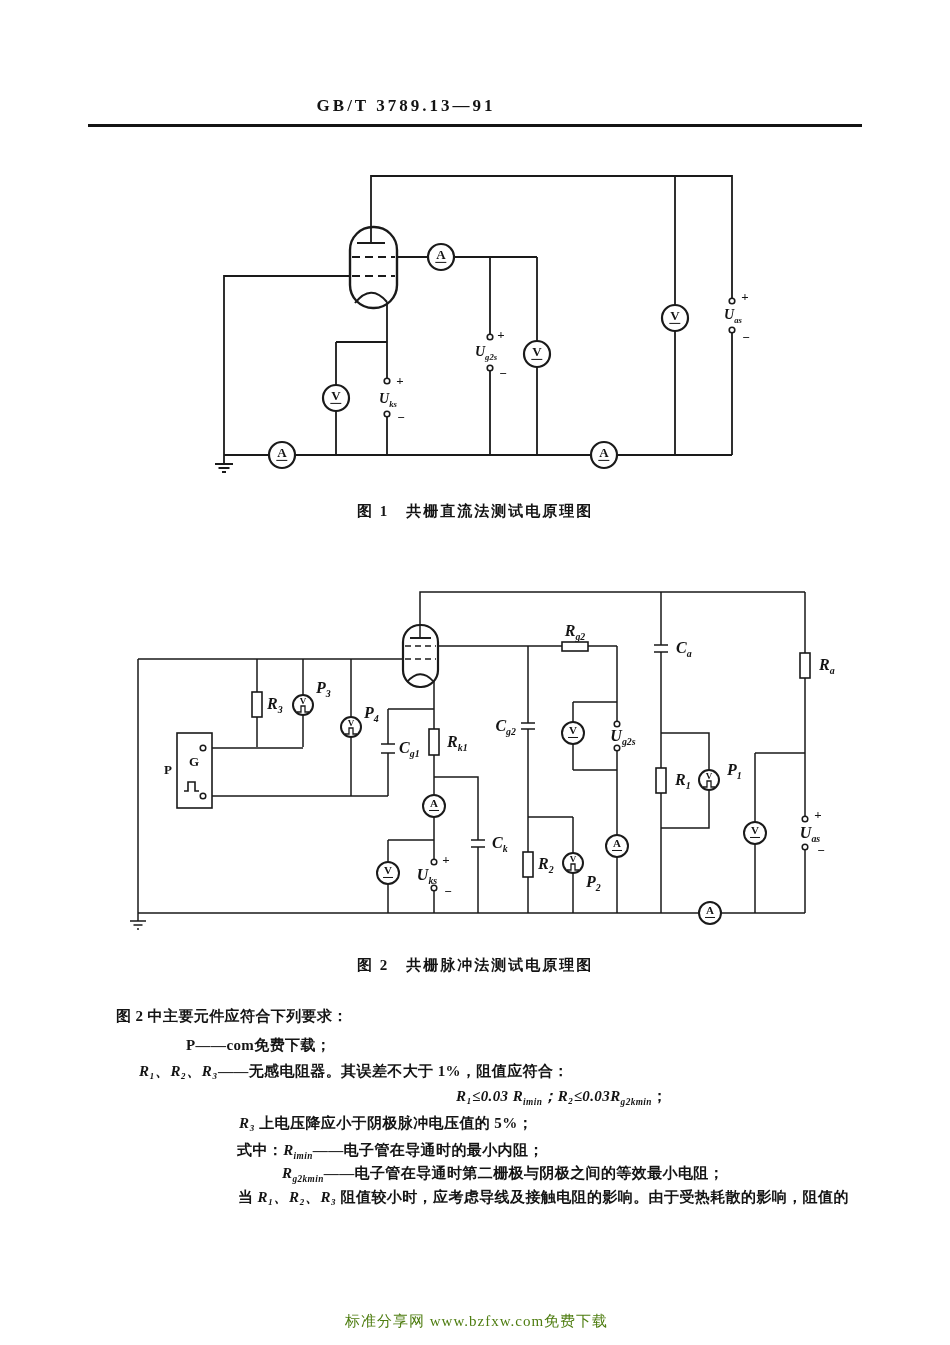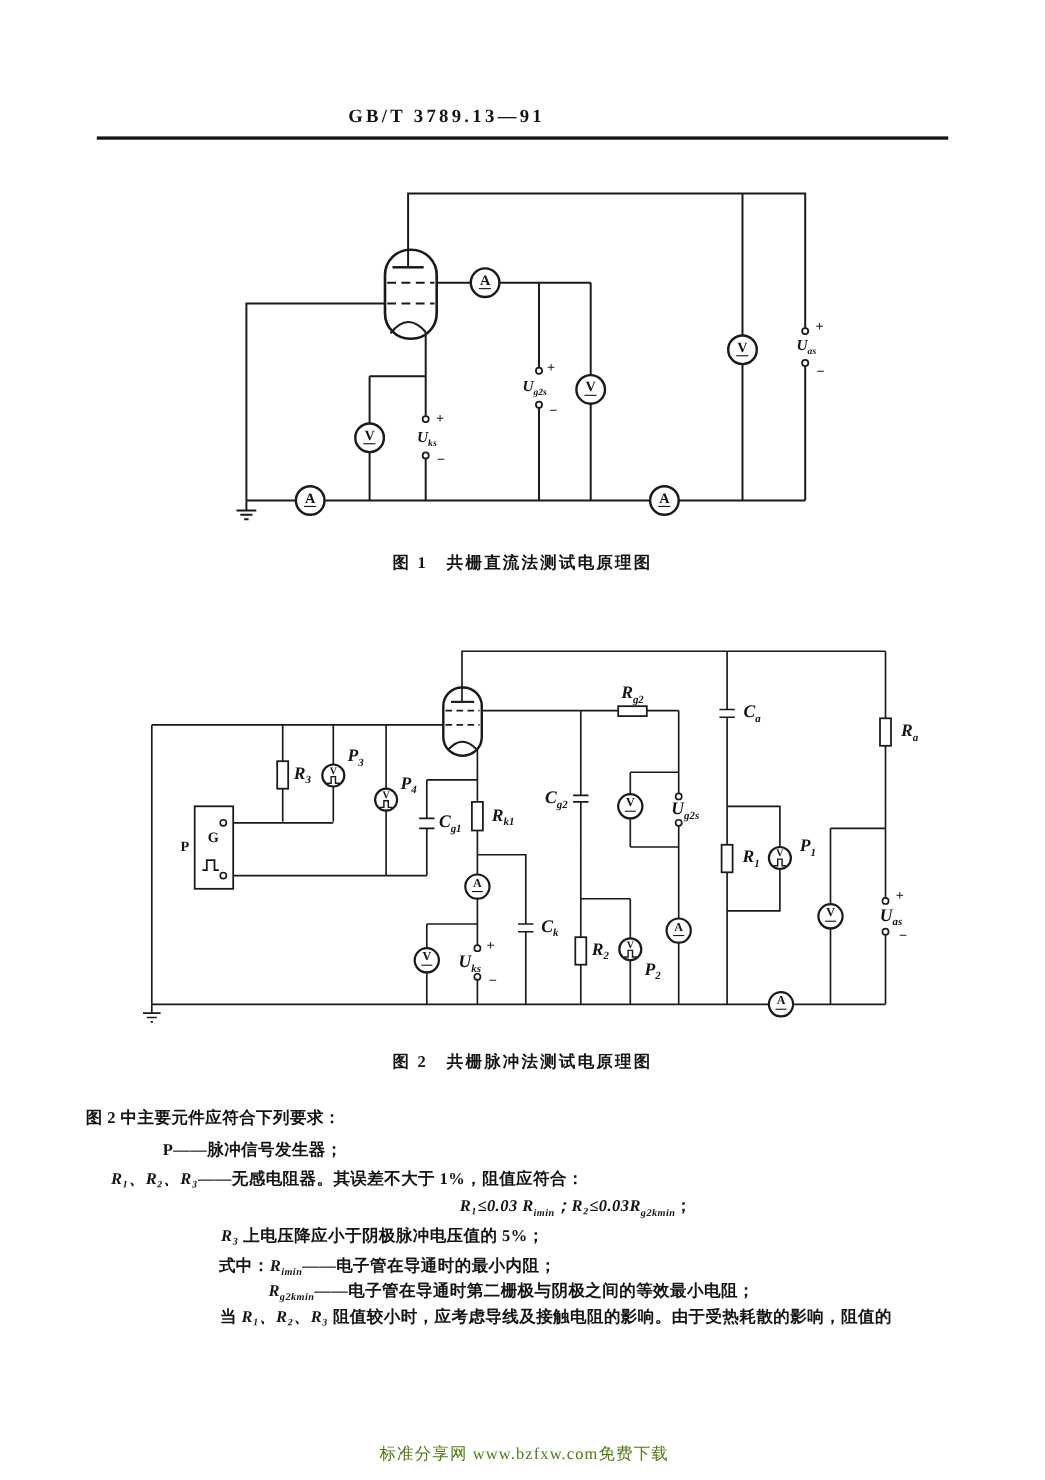--- a/index.html
+++ b/index.html
@@ -16,21 +16,21 @@
   .cl sub, .tl sub{font-size:.62em;line-height:0;}
   .cc{transform:translate(-50%,-50%);}
   .cw{transform:translate(0,-50%);text-align:right;}
   .ce{transform:translate(-100%,-50%);}
   .sign{position:absolute;font:bold 13px "Liberation Serif",serif;line-height:1;transform:translate(-50%,-50%);}
   .ml{position:absolute;transform:translate(-50%,-54%);font:bold 13px "Liberation Serif",serif;
       line-height:1;border-bottom:1.6px solid #141414;padding:0 1px 1px 1px;}
   .ml.s{font-size:11px;border-bottom-width:1.4px;}
   .pv{position:absolute;transform:translate(-50%,-50%);font:bold 9px "Liberation Serif",serif;line-height:1;}
   .gp{position:absolute;font:bold 13px "Liberation Serif",serif;line-height:1;}
-  .tl{position:absolute;font:bold 15px "Liberation Serif",serif;white-space:nowrap;letter-spacing:.4px;}
+  .tl{position:absolute;font:bold 15px "Liberation Serif",serif;white-space:nowrap;letter-spacing:.4px;margin-left:38px;}
   .tl i{}
   .footer{position:absolute;left:345px;top:1312px;font:15px "Liberation Serif",serif;
       color:#4d7c0f;letter-spacing:1px;}
 </style>
 </head>
 <body>
 
 <svg width="950" height="1345" viewBox="0 0 950 1345">
 
   <g stroke="#1a1a1a" fill="none" stroke-width="1.8">
@@ -201,19 +201,19 @@
 <span class="cl s cc" style="left:427px;top:875px"><span>U</span><sub>ks</sub></span>
 <span class="cl s cc" style="left:810px;top:833px"><span>U</span><sub>as</sub></span>
 <span class="gp ce" style="left:172px;top:769px;transform:translate(-100%,-50%);position:absolute">P</span>
 <span class="gp cc" style="left:194px;top:761px;transform:translate(-50%,-50%);position:absolute">G</span>
 <span class="sign" style="left:446px;top:859px">+</span>
 <span class="sign" style="left:448px;top:891px">−</span>
 <span class="sign" style="left:818px;top:814px">+</span>
 <span class="sign" style="left:821px;top:850px">−</span>
 
 <span class="tl" style="left:78px;top:1007px">图 2 中主要元件应符合下列要求：</span>
-<span class="tl" style="left:148px;top:1036px"><span>P</span><span>——脉冲信号发生器；</span></span>
+<span class="tl" style="left:148px;top:1036px"><span>P</span><span>——com免费下载；</span></span>
 <span class="tl" style="left:101px;top:1062px"><i>R₁、R₂、R₃</i><span>——无感电阻器。其误差不大于 1%，阻值应符合：</span></span>
 <span class="tl" style="left:418px;top:1087px"><i>R₁≤0.03 R</i><sub><i>imin</i></sub><i>；R₂≤0.03R</i><sub><i>g2kmin</i></sub><span>；</span></span>
 <span class="tl" style="left:201px;top:1114px"><i>R₃</i><span> 上电压降应小于阴极脉冲电压值的 5%；</span></span>
 <span class="tl" style="left:199px;top:1141px"><span>式中：</span><i>R</i><sub><i>imin</i></sub><span>——电子管在导通时的最小内阻；</span></span>
 <span class="tl" style="left:244px;top:1164px"><i>R</i><sub><i>g2kmin</i></sub><span>——电子管在导通时第二栅极与阴极之间的等效最小电阻；</span></span>
 <span class="tl" style="left:200px;top:1188px"><span>当 </span><i>R₁、R₂、R₃</i><span> 阻值较小时，应考虑导线及接触电阻的影响。由于受热耗散的影响，阻值的</span></span>
 
 </body></html>

